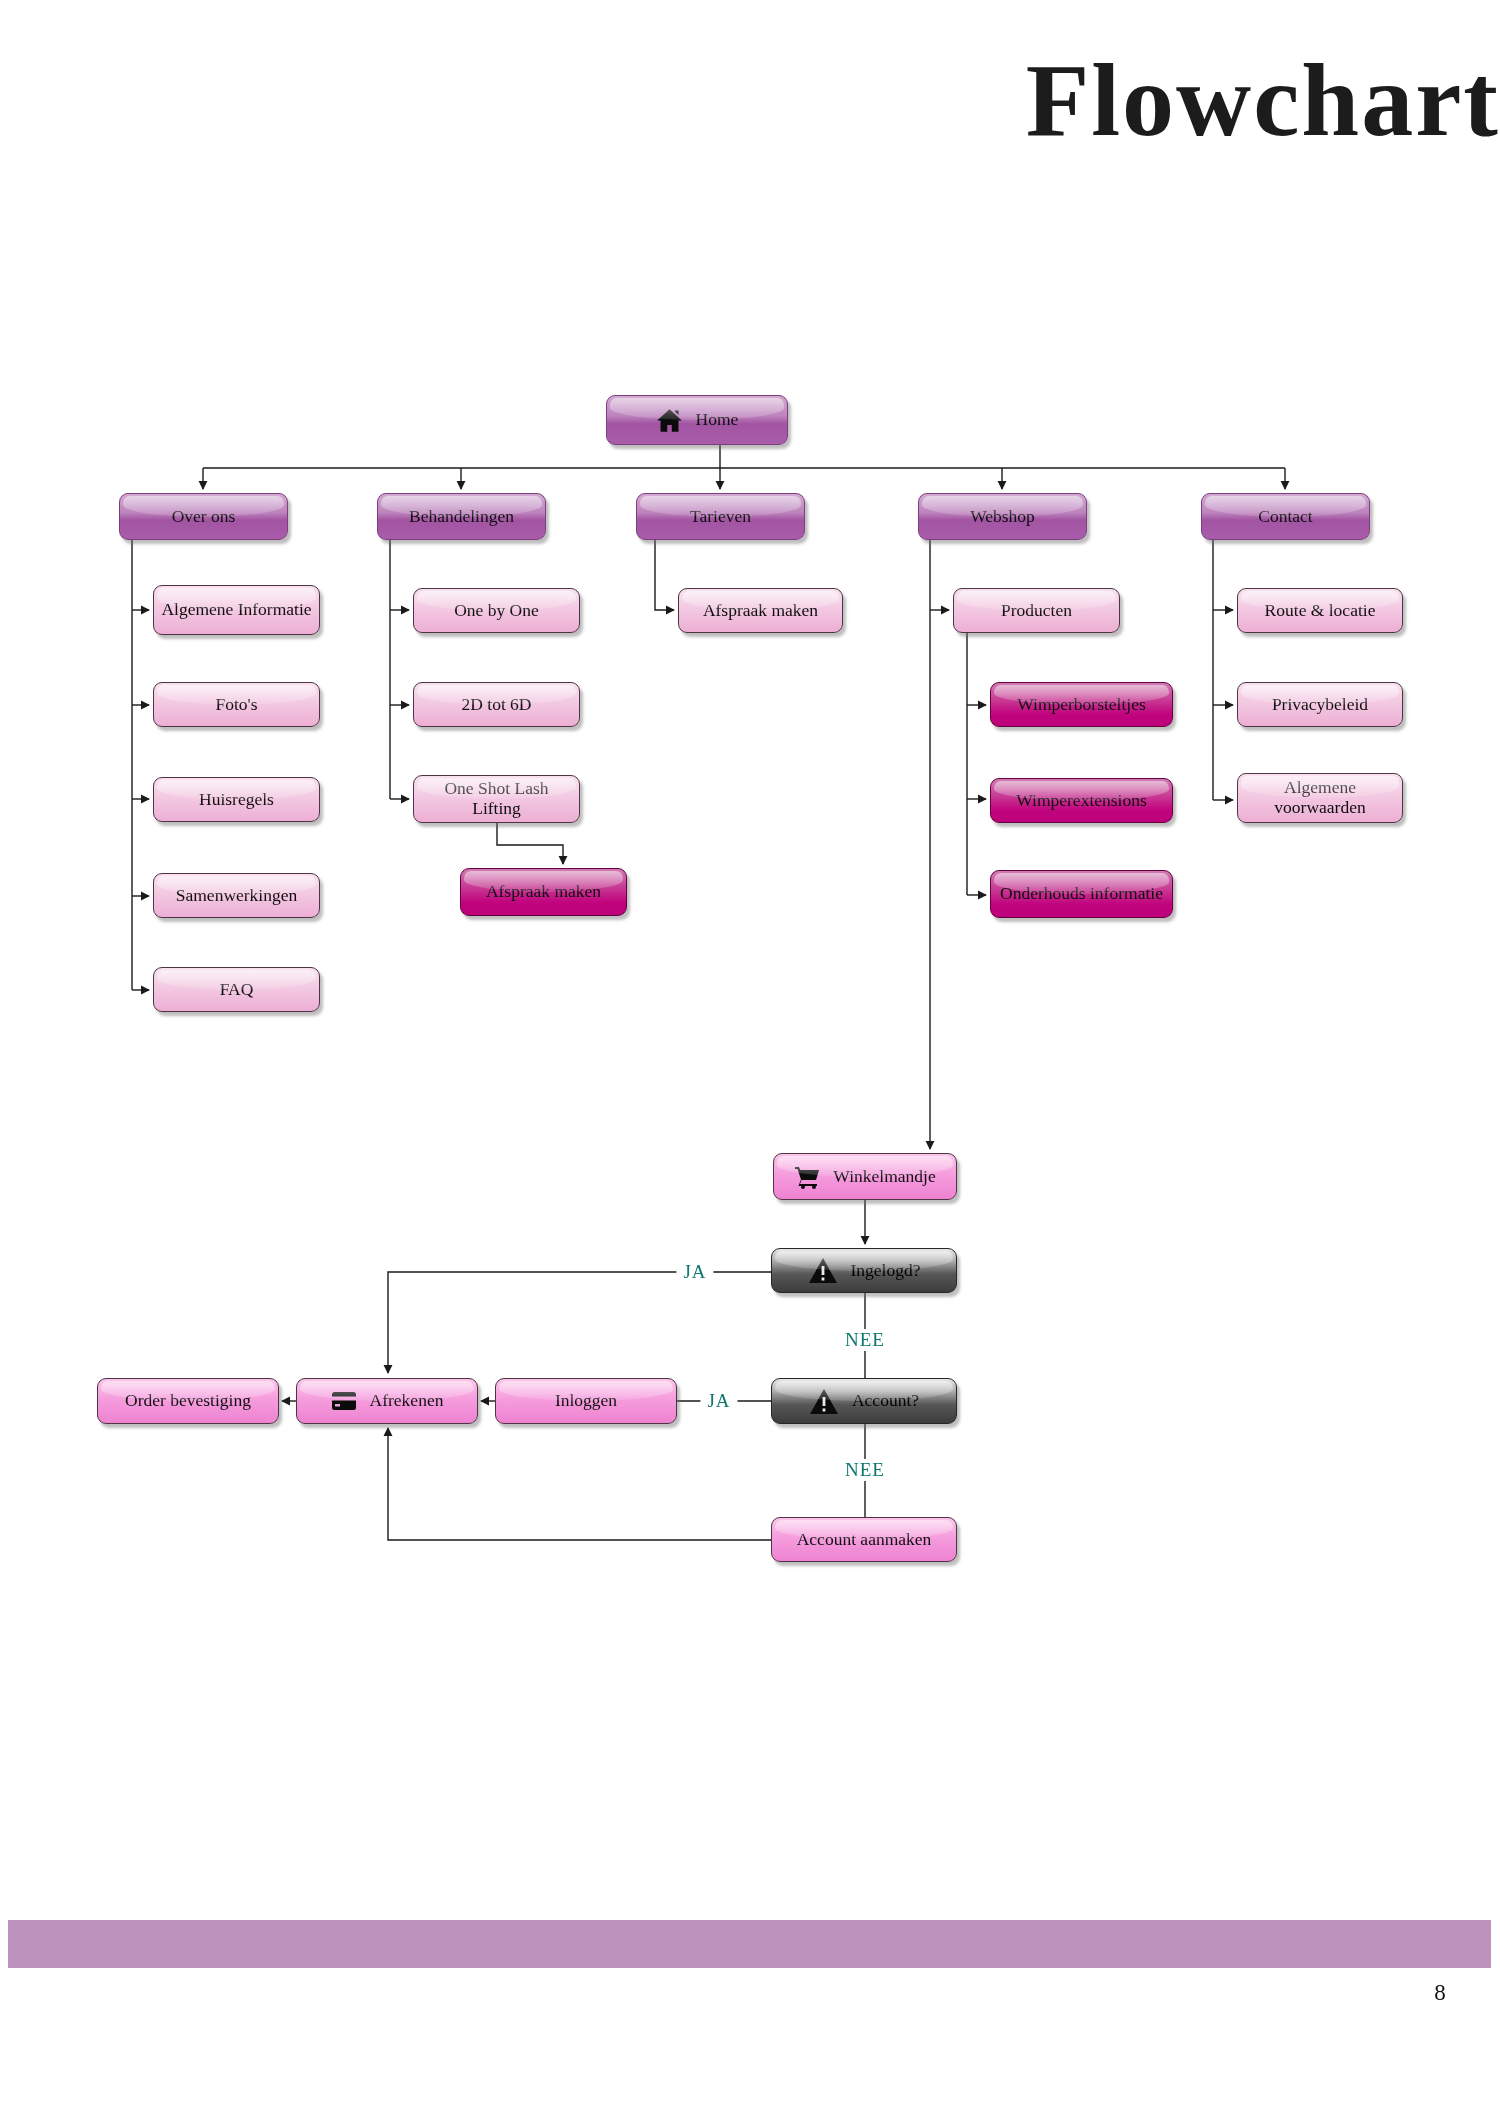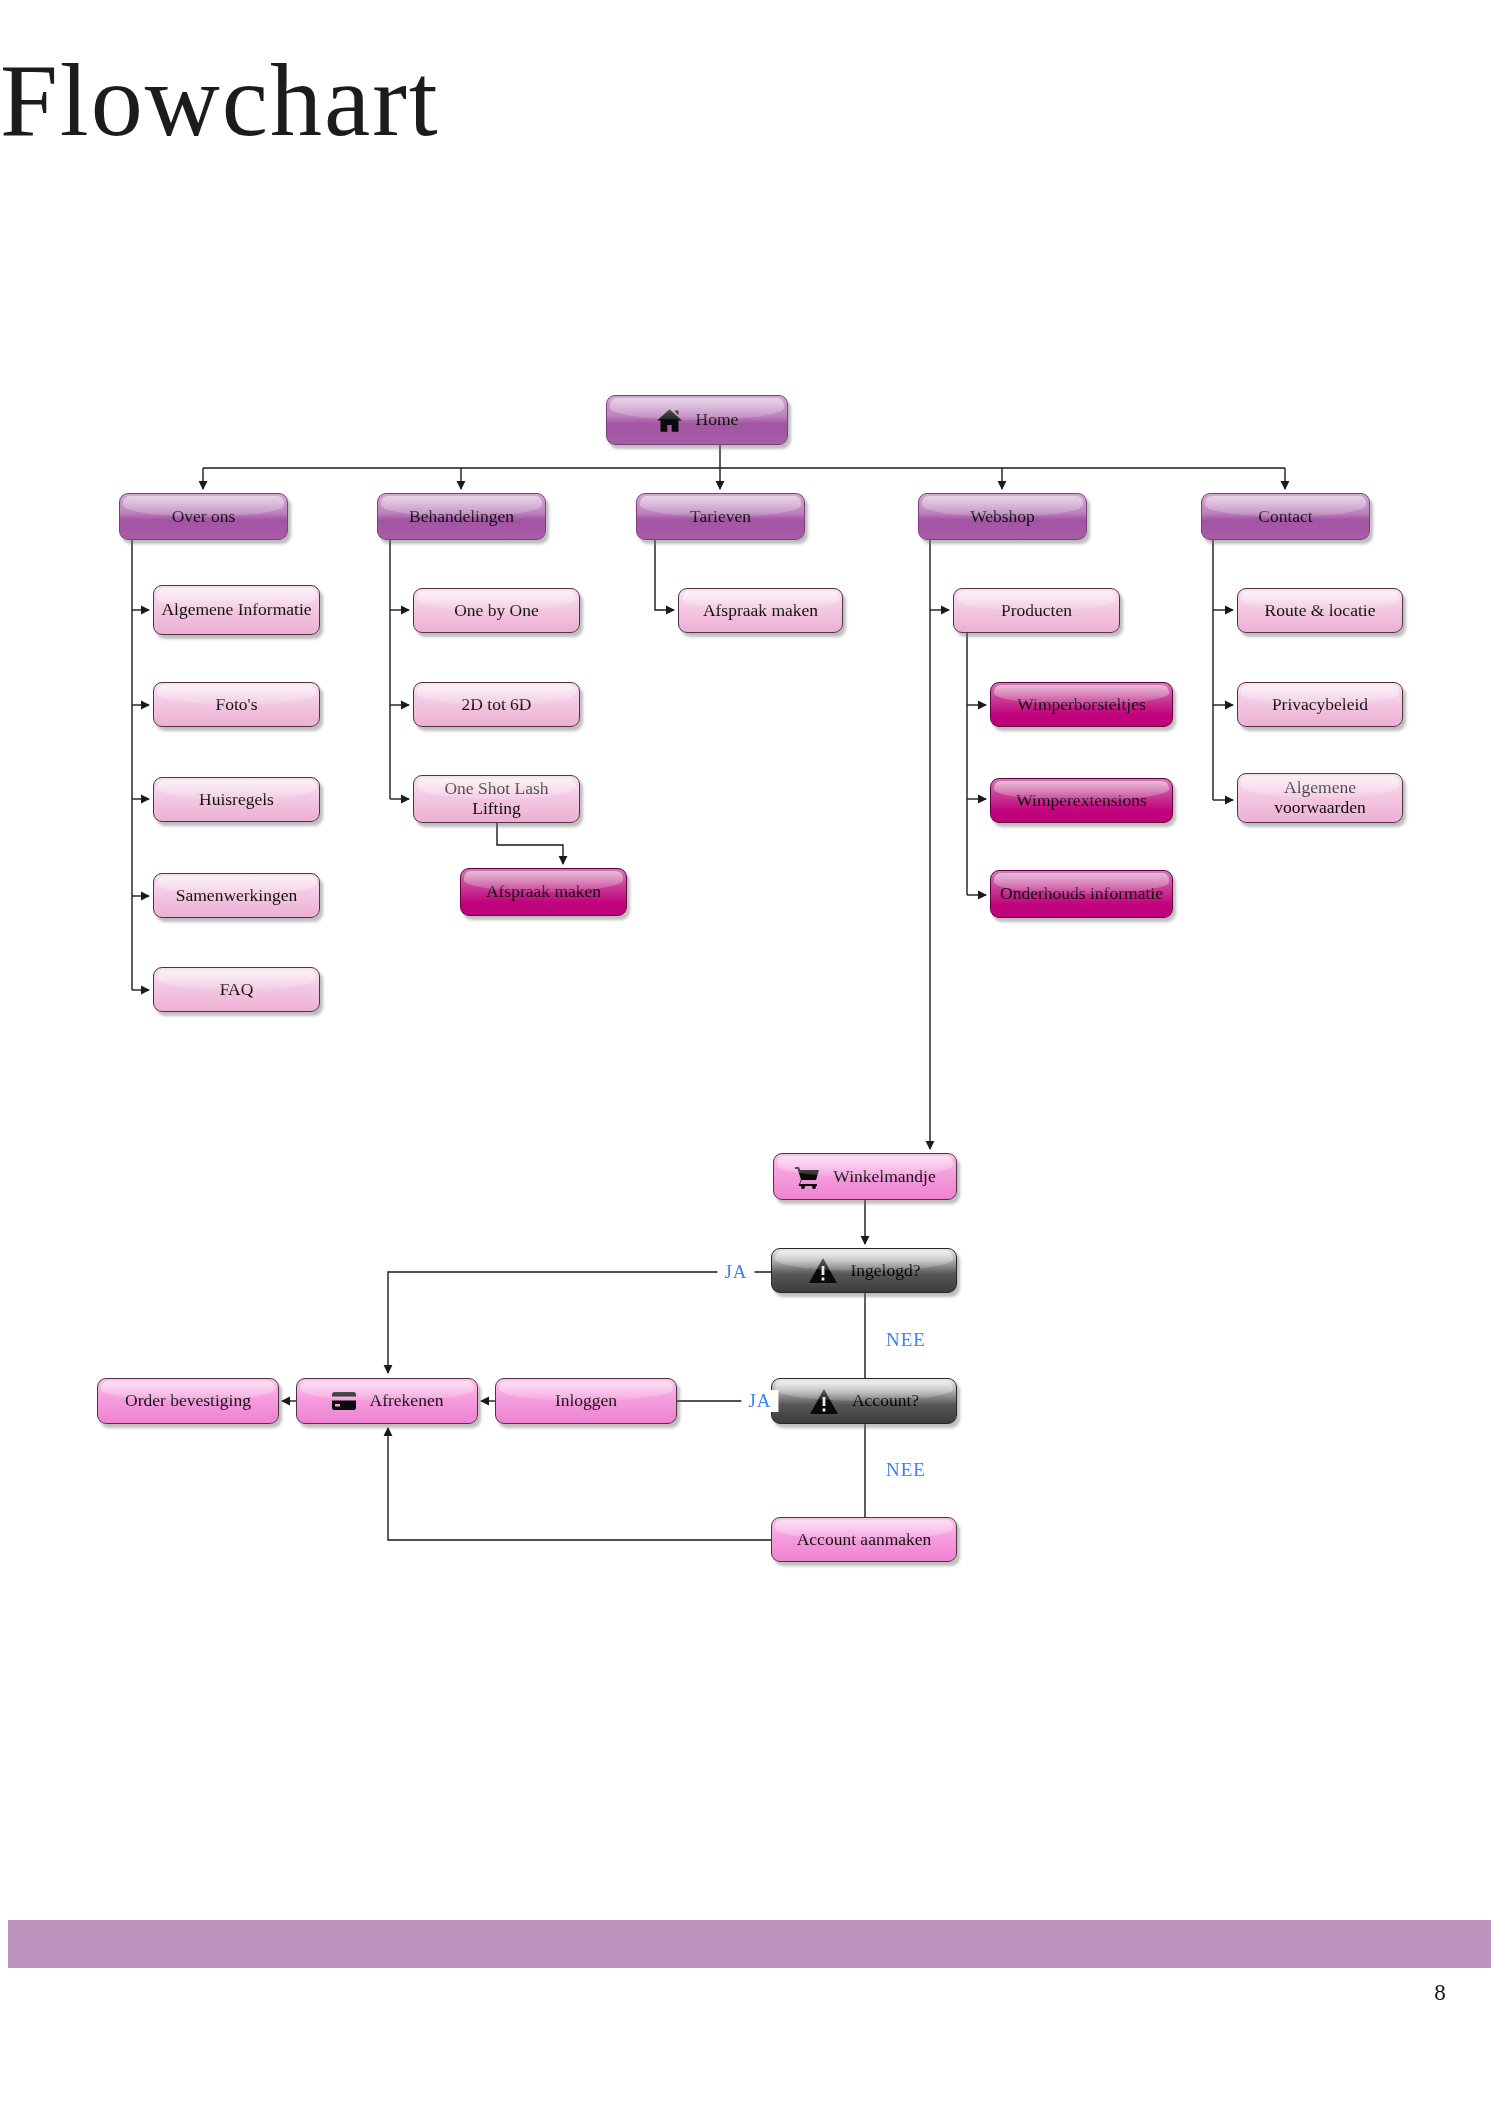--- a/index.html
+++ b/index.html
@@ -2,22 +2,22 @@
 <html><head>
 <meta charset="utf-8">
 <style>
   html,body{margin:0;padding:0;}
   body{
     width:1500px;height:2122px;position:relative;background:#ffffff;
     font-family:"Liberation Serif",serif;overflow:hidden;
   }
   *{box-sizing:border-box;}
   .title{
-    position:absolute;top:40px;left:0;width:100%;text-align:left;
-    font-family:"Liberation Serif",serif;font-weight:400;font-size:104px;
+    position:absolute;top:40px;left:0;width:100%;text-align:right;
+    font-family:"Liberation Serif",serif;font-weight:700;font-size:104px;
     color:#1c1c1c;letter-spacing:2px;
   }
   .wires{position:absolute;left:0;top:0;z-index:1;}
   .node{
     position:absolute;display:flex;align-items:center;justify-content:center;
     gap:13px;border-radius:9px;font-family:"Liberation Serif",serif;
     font-size:17.5px;color:#0d0d0d;text-align:center;line-height:1.12;
     box-shadow:3px 4px 3px rgba(110,110,110,.45);z-index:2;padding:3px 6px;
   }
   .node::before{
@@ -26,21 +26,21 @@
     border-radius:7px 7px 50% 50% / 7px 7px 12px 12px;pointer-events:none;
   }
   .purple{background:linear-gradient(180deg,#d2abd2 0%,#bc82bc 42%,#a254a2 58%,#a95da9 100%);border:1px solid #7e3d7e;}
   .pink{background:linear-gradient(180deg,#f8e2ef 0%,#f3c9e2 45%,#edafd4 100%);border:1px solid #4d3343;}
   .hotpink{background:linear-gradient(180deg,#fcc5ea 0%,#f59ddd 45%,#ee82d1 100%);border:1px solid #4d3343;}
   .magenta{background:linear-gradient(180deg,#d07cb3 0%,#c83d95 38%,#c2047e 72%,#bb017a 100%);border:1px solid #65003f;}
   .dark{background:linear-gradient(180deg,#e9e9e9 0%,#ababab 28%,#575757 58%,#3c3c3c 100%);border:1px solid #262626;color:#000;}
   .icon{display:inline-flex;flex:0 0 auto;}
   .lbl{
     position:absolute;transform:translate(-50%,-50%);background:#ffffff;
-    padding:0 7px;font-size:19px;letter-spacing:1px;z-index:3;color:#3b82f6;margin-left:41px;
+    padding:0 7px;font-size:19px;letter-spacing:1px;z-index:3;color:#0f766e;
   }
   .footer-bar{position:absolute;left:8px;top:1920px;width:1483px;height:48px;background:#bd92bd;z-index:2;}
   .page-num{position:absolute;left:1410px;top:1980px;width:60px;text-align:center;font-size:23px;color:#111;z-index:2;}
 </style>
 </head>
 <body>
 
 <div class="title">Flowchart</div>
 
 <svg class="wires" width="1500" height="2122" viewBox="0 0 1500 2122">

